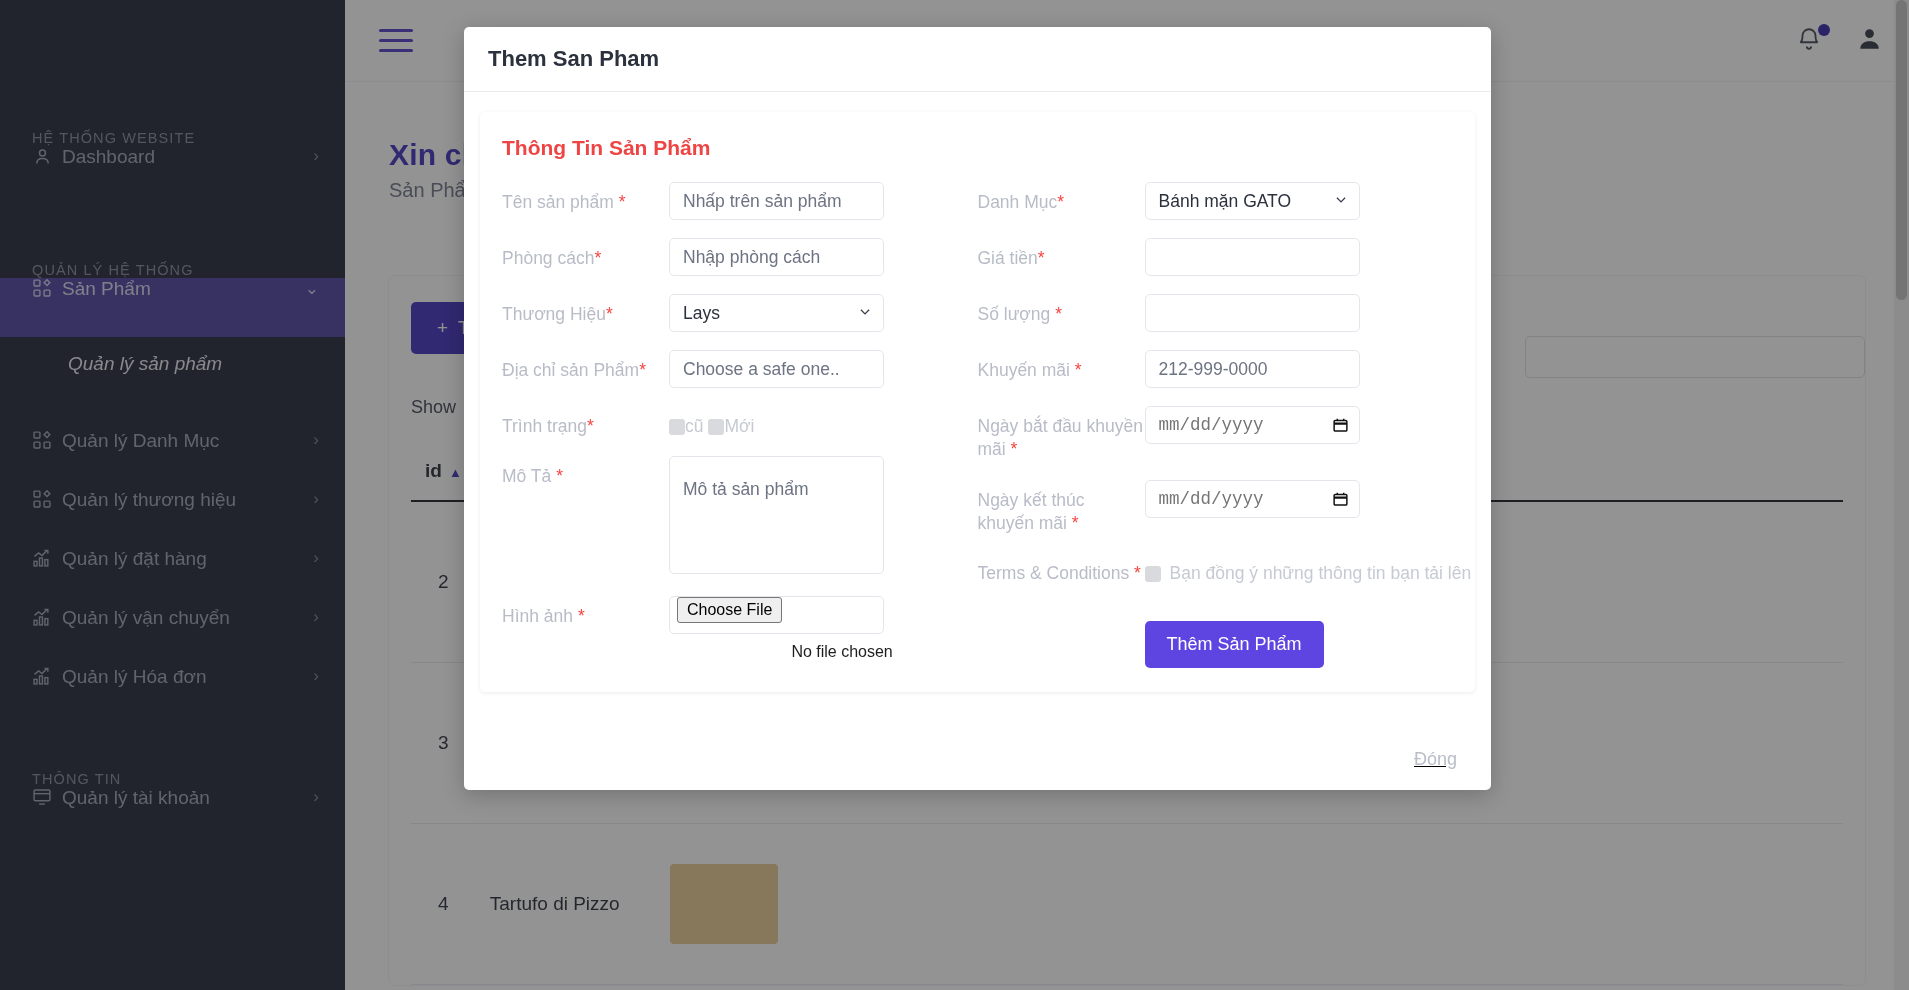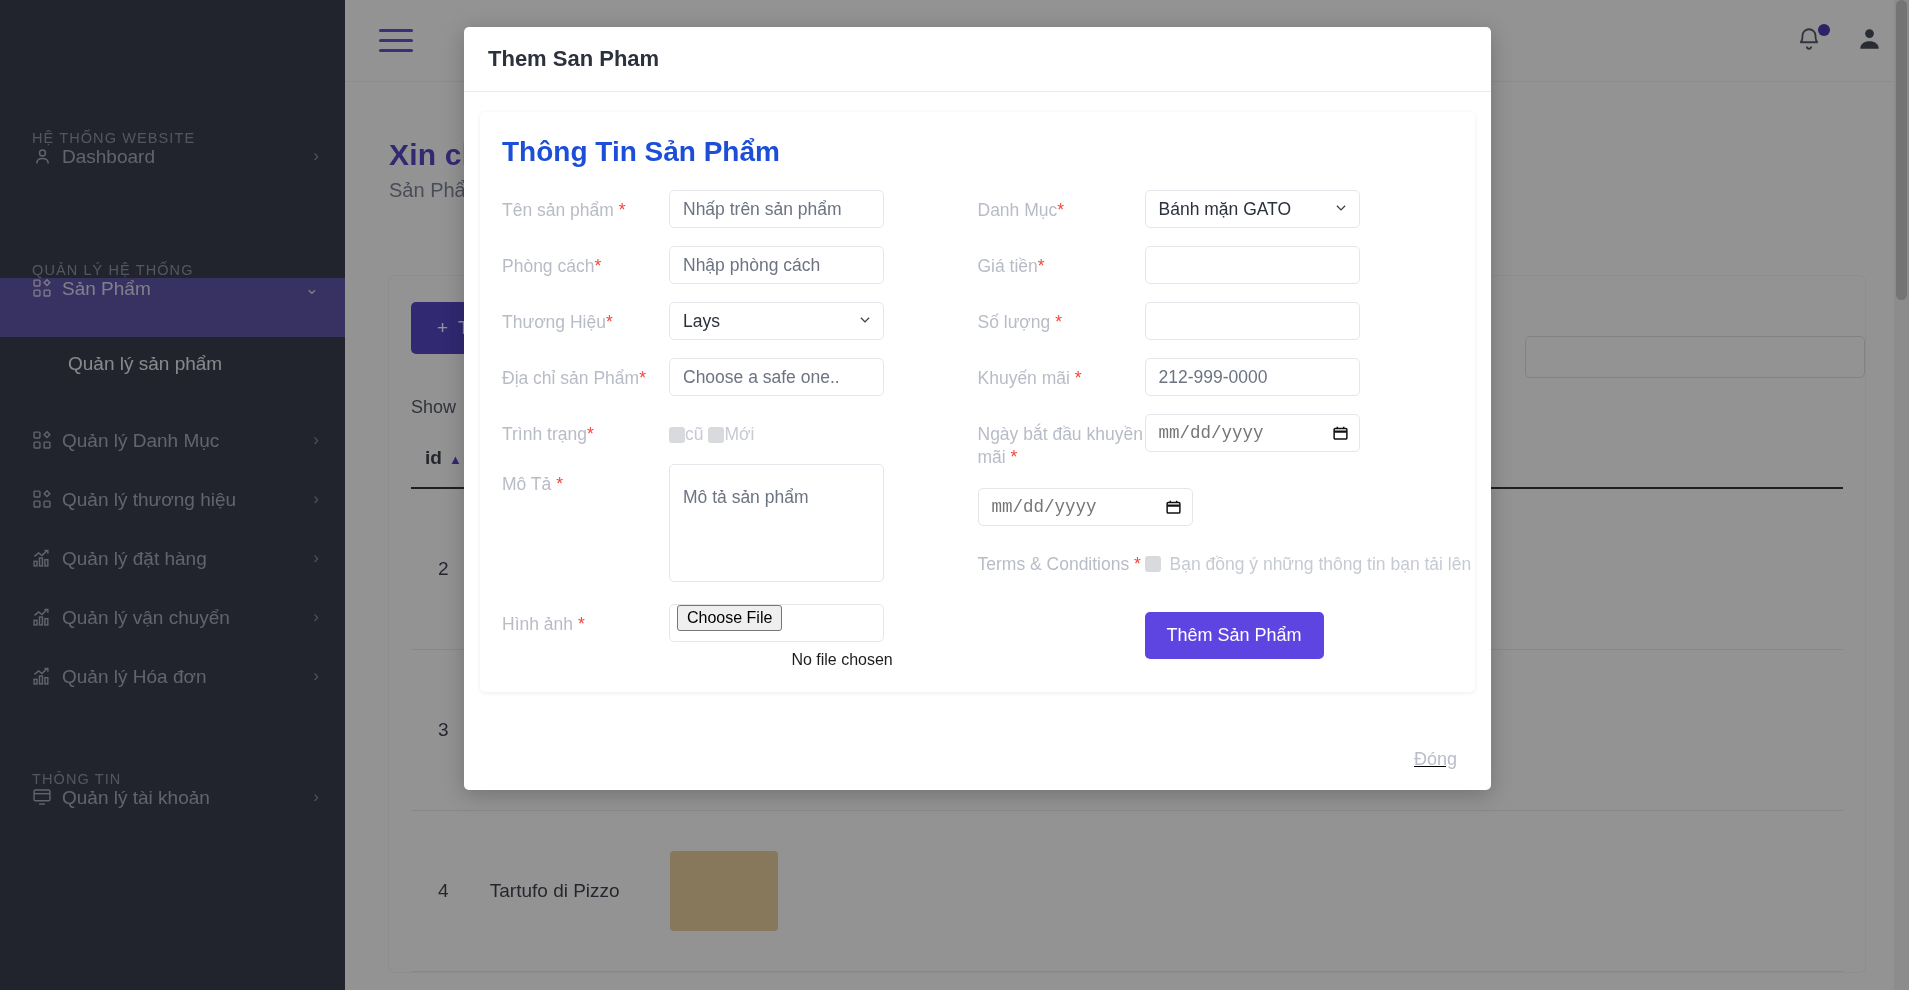--- a/index.html
+++ b/index.html
@@ -38,21 +38,21 @@
     cursor: pointer; position: relative;
   }
   .side-item .si-ico { width: 30px; flex: 0 0 30px; display: flex; align-items: center; color: #9aa0b3; }
   .side-item .si-label { flex: 1 1 auto; white-space: nowrap; }
   .side-item .si-chev { flex: 0 0 auto; color: #777e92; font-size: 17px; }
   .side-item.active { background: #483d9c; color: #d8d6ef; }
   .side-item.active .si-ico, .side-item.active .si-chev { color: #cfcbe9; }
   .side-sub {
     height: 53px; display: flex; align-items: center;
     padding-left: 68px; font-size: 19px;
-    color: #e9eaf1; background: #1b2032; cursor: pointer;
+    color: #e9eaf1; background: #1b2032; cursor: pointer; font-style: italic;
   }
   .sb-gap-1 { height: 40px; }
 
   
   #main-col { flex: 1 1 auto; height: 990px; position: relative; background: #fff; overflow: hidden; }
 
   
   #navbar {
     height: 82px; display: flex; align-items: center;
     padding: 0 26px 0 34px; background: #fff; gap: 0;
@@ -96,21 +96,21 @@
   }
   #show-row { display: flex; align-items: center; gap: 14px; margin-top: 34px; font-size: 18px; color: #3b4150; }
   #show-row select {
     width: 72px; height: 38px; border: 1px solid #d9dce3; border-radius: 5px;
     font-family: inherit; font-size: 16px; background: #fff;
   }
   #bg-search-box {
     position: absolute; right: 44px; top: 336px;
     width: 340px; height: 42px; border: 1px solid #d9dce3; border-radius: 5px; background: #fff;
   }
-  #bg-table { width: 100%; margin-top: 15px; border-collapse: collapse; }
+  #bg-table { width: 100%; margin-top: 28px; border-collapse: collapse; }
   #bg-table th {
     font-size: 19px; font-weight: 700; color: #1f2430; text-align: left;
     padding: 6px 14px 18px 14px; vertical-align: top;
     border-bottom: 2px solid #12161f;
   }
   #bg-table th.c-id { width: 58px; text-align: center; }
   #bg-table th .sort-caret { color: #3a2bbd; font-size: 13px; margin-left: 7px; }
   #bg-table td {
     font-size: 19px; color: #1f2430; padding: 40px 14px;
     border-bottom: 1px solid #e7e9ee;
@@ -146,21 +146,21 @@
     padding: 0 24px; border-bottom: 1px solid #e9ebef;
   }
   #modal-title { font-size: 22px; font-weight: 700; color: #2b313d; }
   #modal-body { flex: 1 1 auto; padding: 20px 16px; background: #fff; position: relative; }
   #form-card {
     background: #fff; border-radius: 5px;
     box-shadow: 0 1px 4px rgba(0,0,0,.08);
     padding: 24px 22px 26px 22px;
     height: 580px;
   }
-  #form-heading { font-size: 28px; font-weight: 700; color: #1d4ed8; margin-bottom: 22px; }
+  #form-heading { font-size: 21px; font-weight: 700; color: #ef4444; margin-bottom: 22px; }
   .form-cols { display: flex; gap: 8px; }
   .col { width: 50%; }
   .frow { display: flex; align-items: flex-start; margin-bottom: 18px; }
   .frow .lbl {
     width: 167px; flex: 0 0 167px;
     font-size: 17.5px; color: #b8bcc7; line-height: 1.33;
     padding-top: 9px;
   }
   .frow .lbl .req { color: #f5453f; }
   .frow .ctl { flex: 1 1 auto; }
@@ -579,20 +579,21 @@
                     <rect x="3" y="5.5" width="18" height="15" rx="1.6"></rect>
                       <path d="M3 10h18" stroke-width="3.2"></path>
                     <path d="M7.5 3v3M16.5 3v3"></path>
                   </svg>
                 </span>
               </span>
             </div>
           </div>
 
           <div class="frow">
+            <div class="lbl"><span>Ngày kết thúc khuyến mãi </span><span class="req">*</span></div>
             <div class="ctl">
               <span class="date-wrap">
                 <input class="date-inp" placeholder="mm/dd/yyyy" style="">
                 <span class="cal-ico">
                   <svg width="17" height="17" viewBox="0 0 24 24" fill="none" stroke="#111" stroke-width="2.1">
                     <rect x="3" y="5.5" width="18" height="15" rx="1.6"></rect>
                       <path d="M3 10h18" stroke-width="3.2"></path>
                     <path d="M7.5 3v3M16.5 3v3"></path>
                   </svg>
                 </span>

